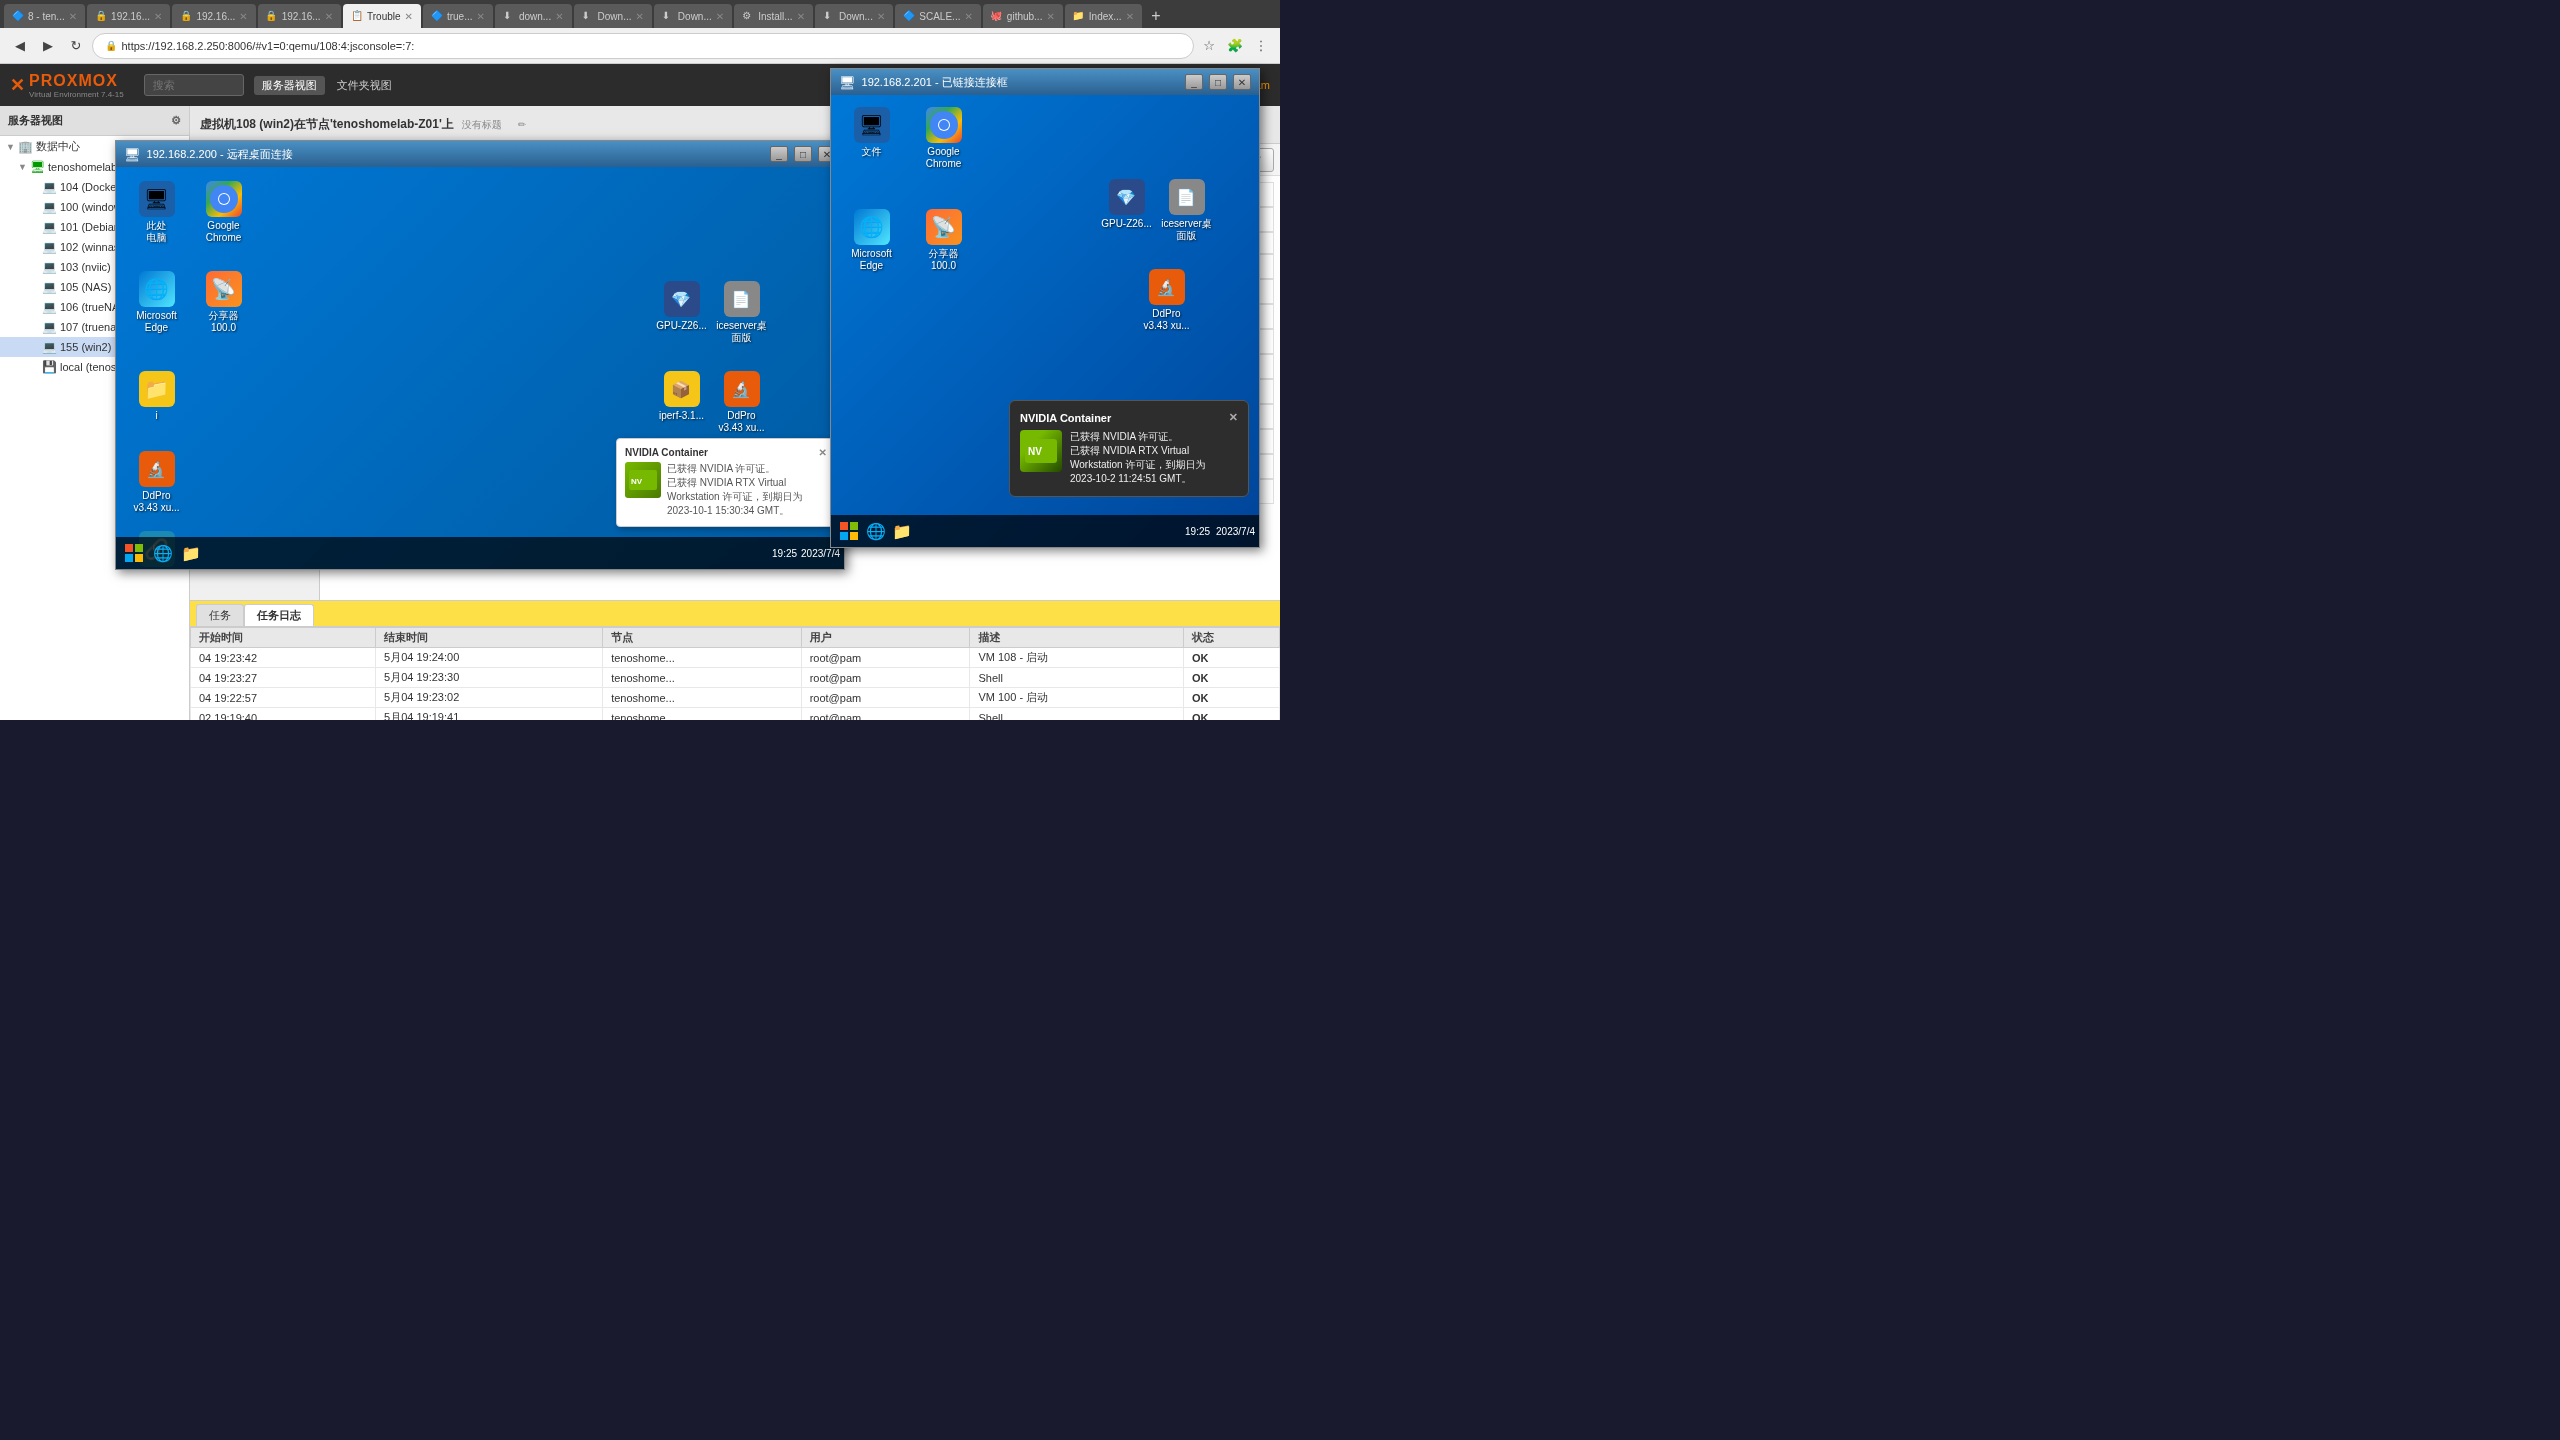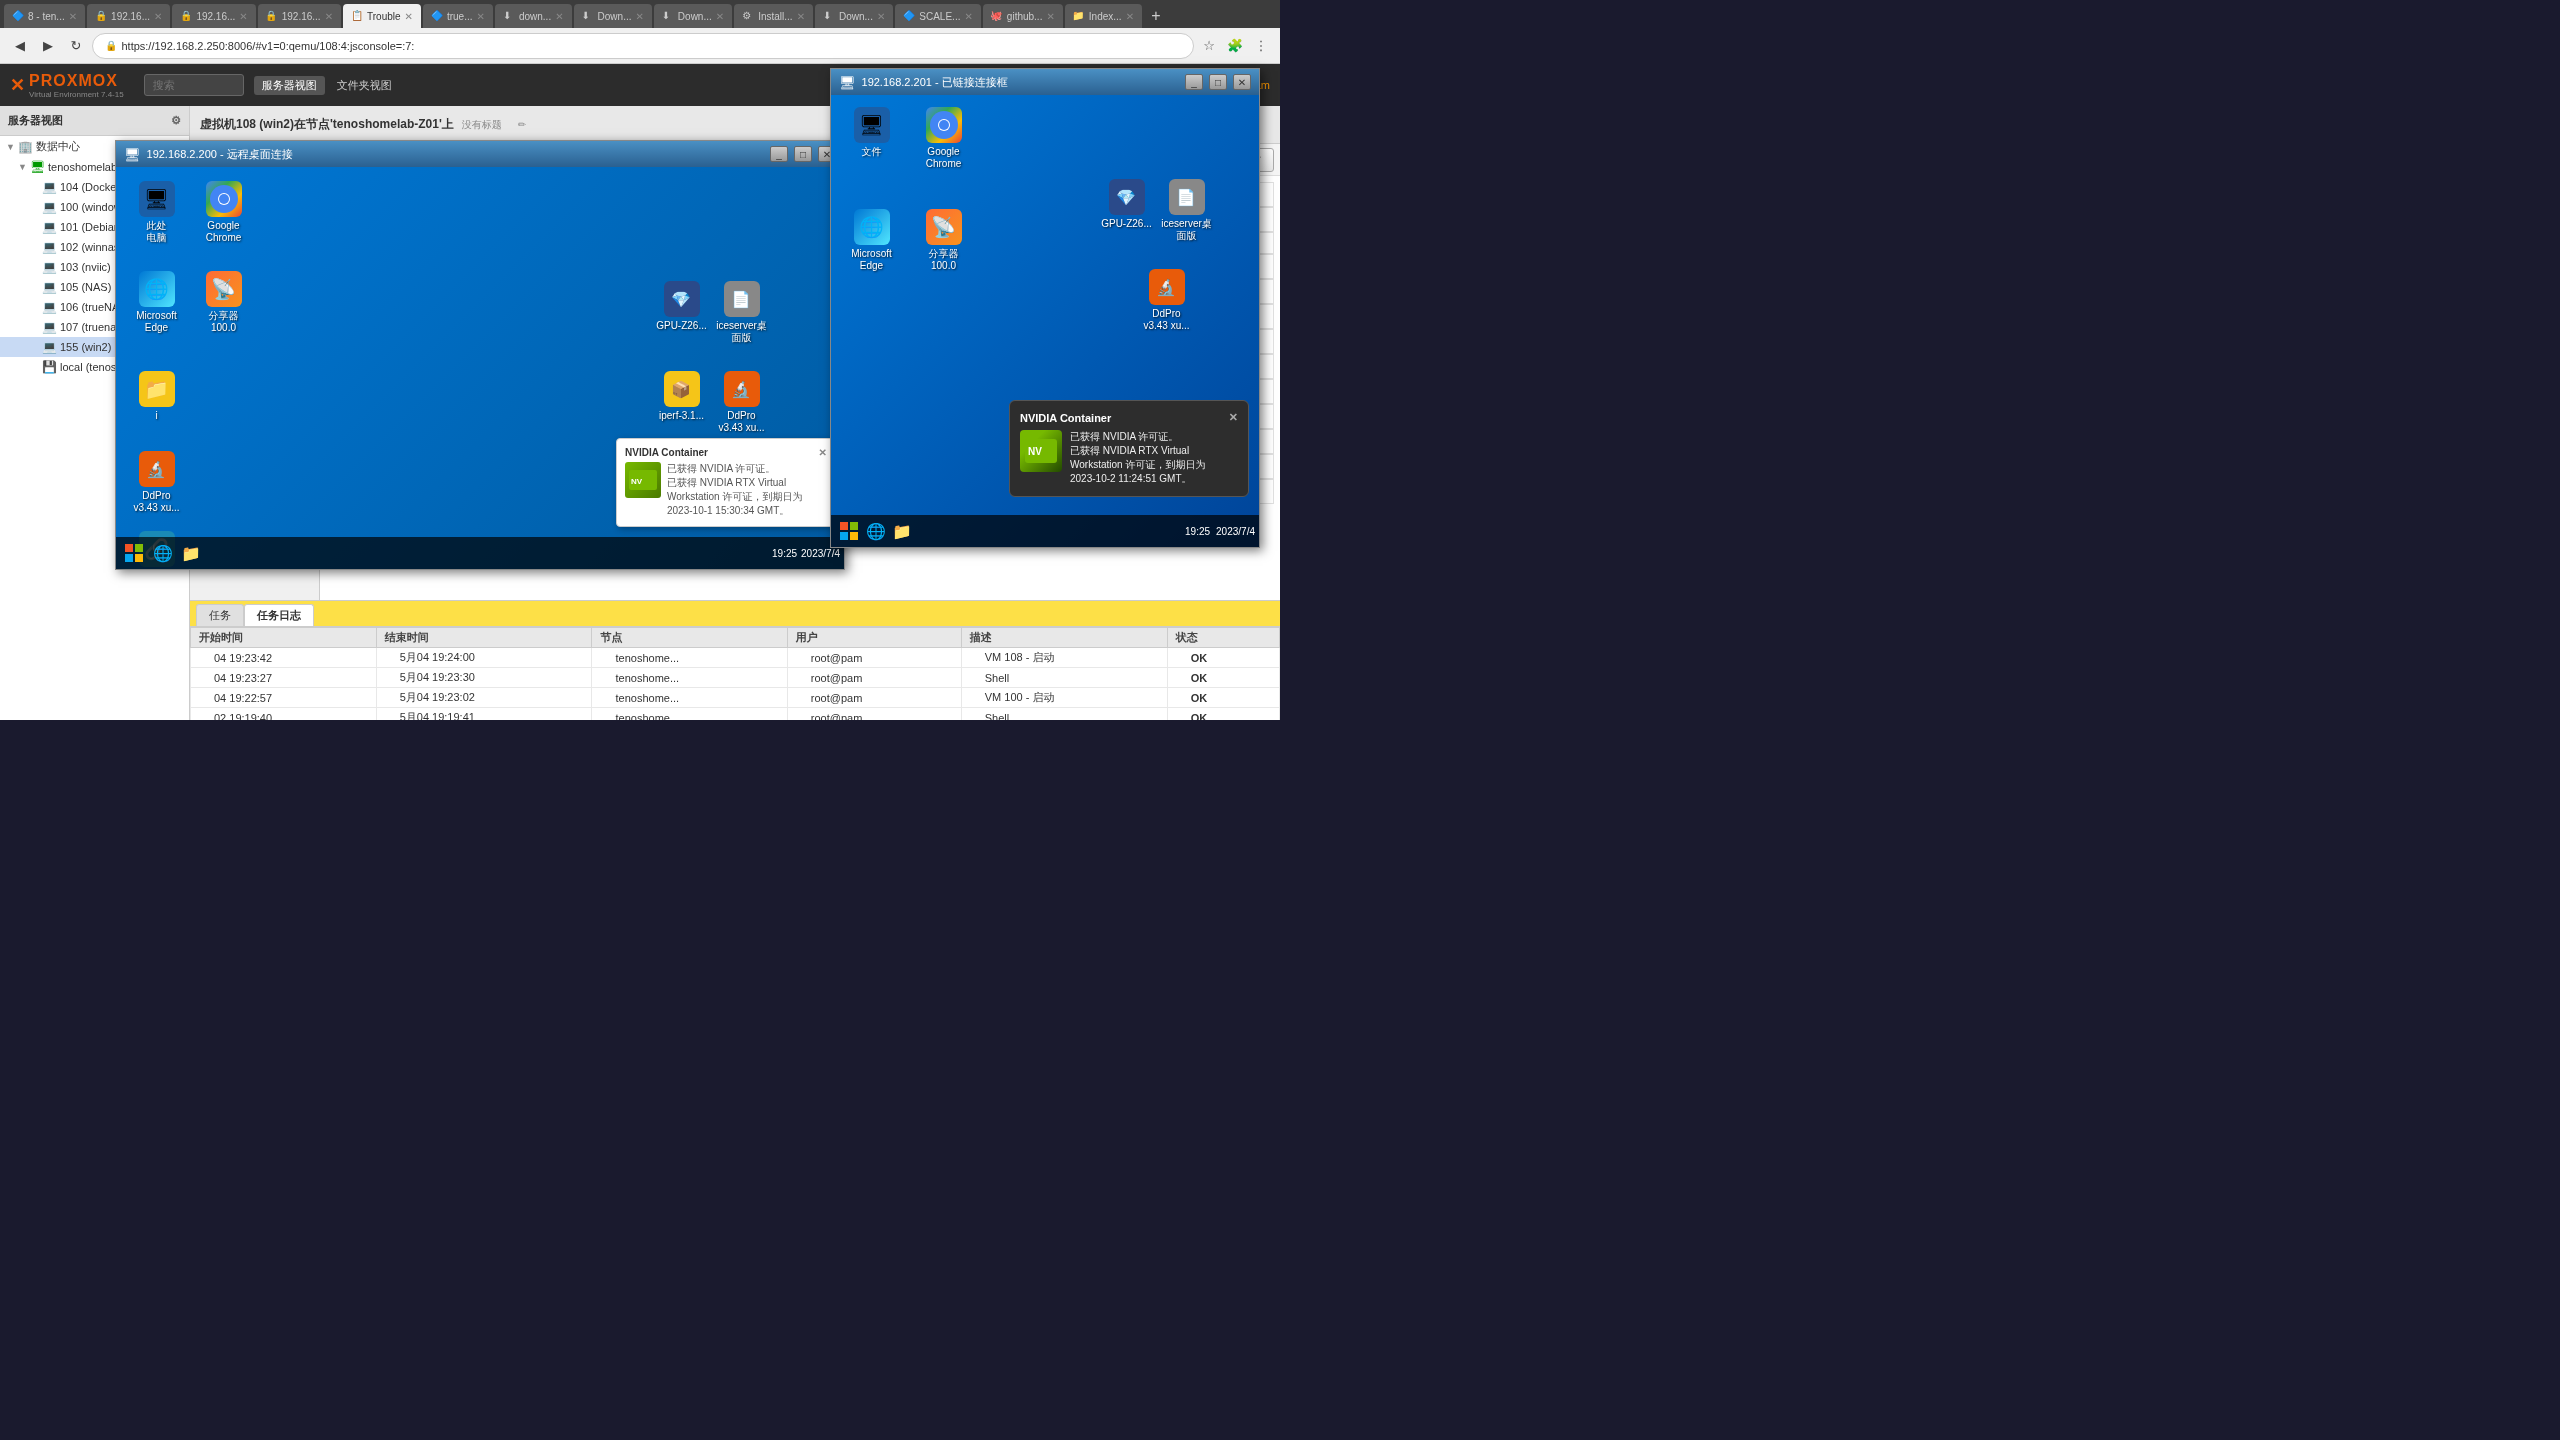--- a/index.html
+++ b/index.html
@@ -374,21 +374,21 @@
       border: 1px solid #ccc;
       padding: 2px 8px;
       text-align: left;
       font-weight: bold;
       color: #444;
       position: sticky;
       top: 0;
     }
     .log-table td {
       border: 1px solid #e8e8e8;
-      padding: 2px 23px;
+      padding: 2px 8px;
       color: #333;
     }
     .status-ok { color: #090; font-weight: bold; }
 
     
     .floating-window-1 {
       position: absolute;
       left: 115px;
       top: 140px;
       width: 730px;

